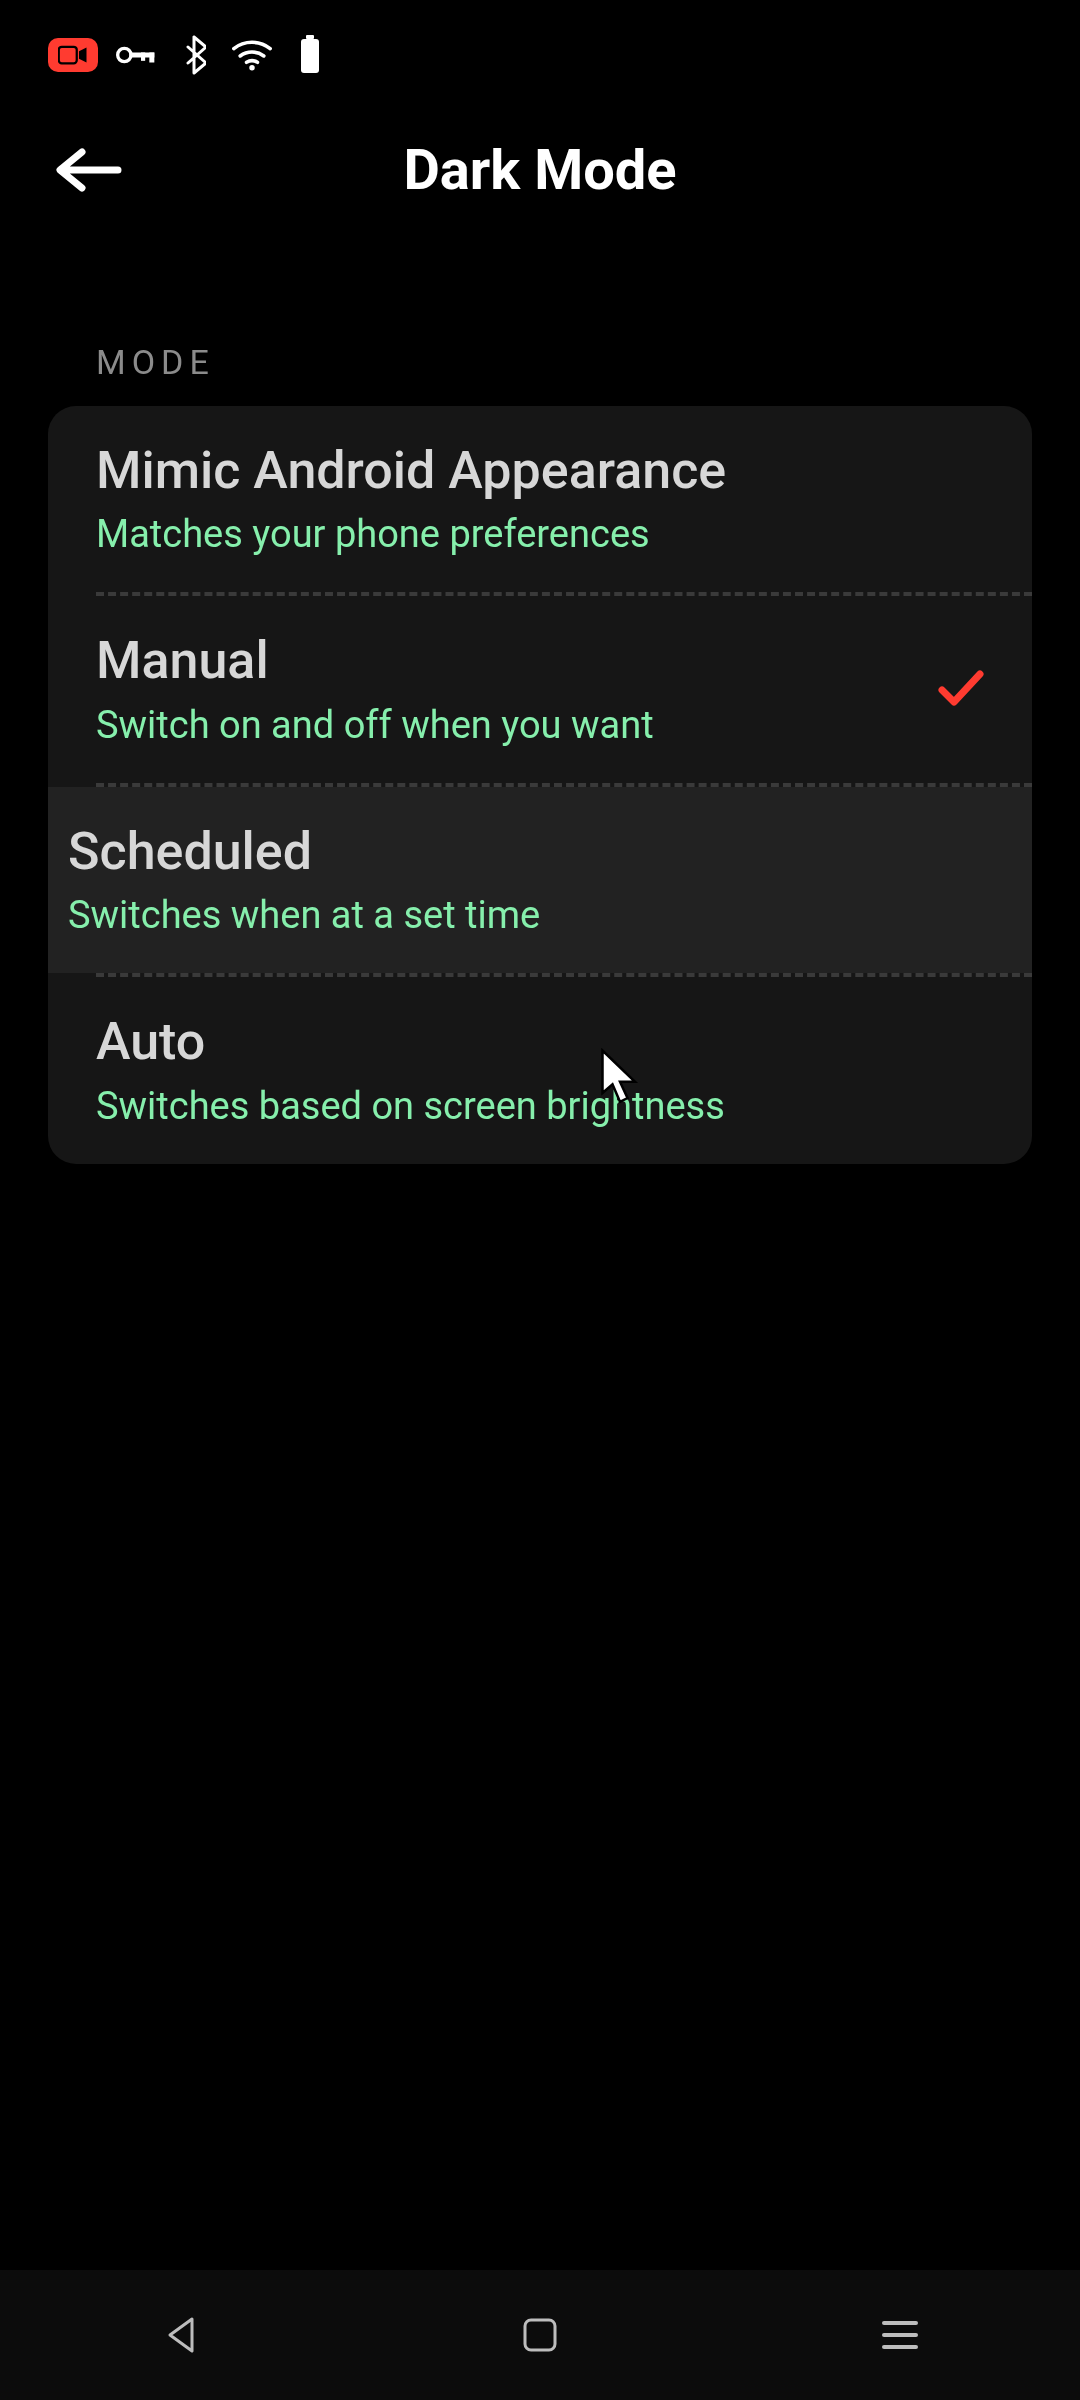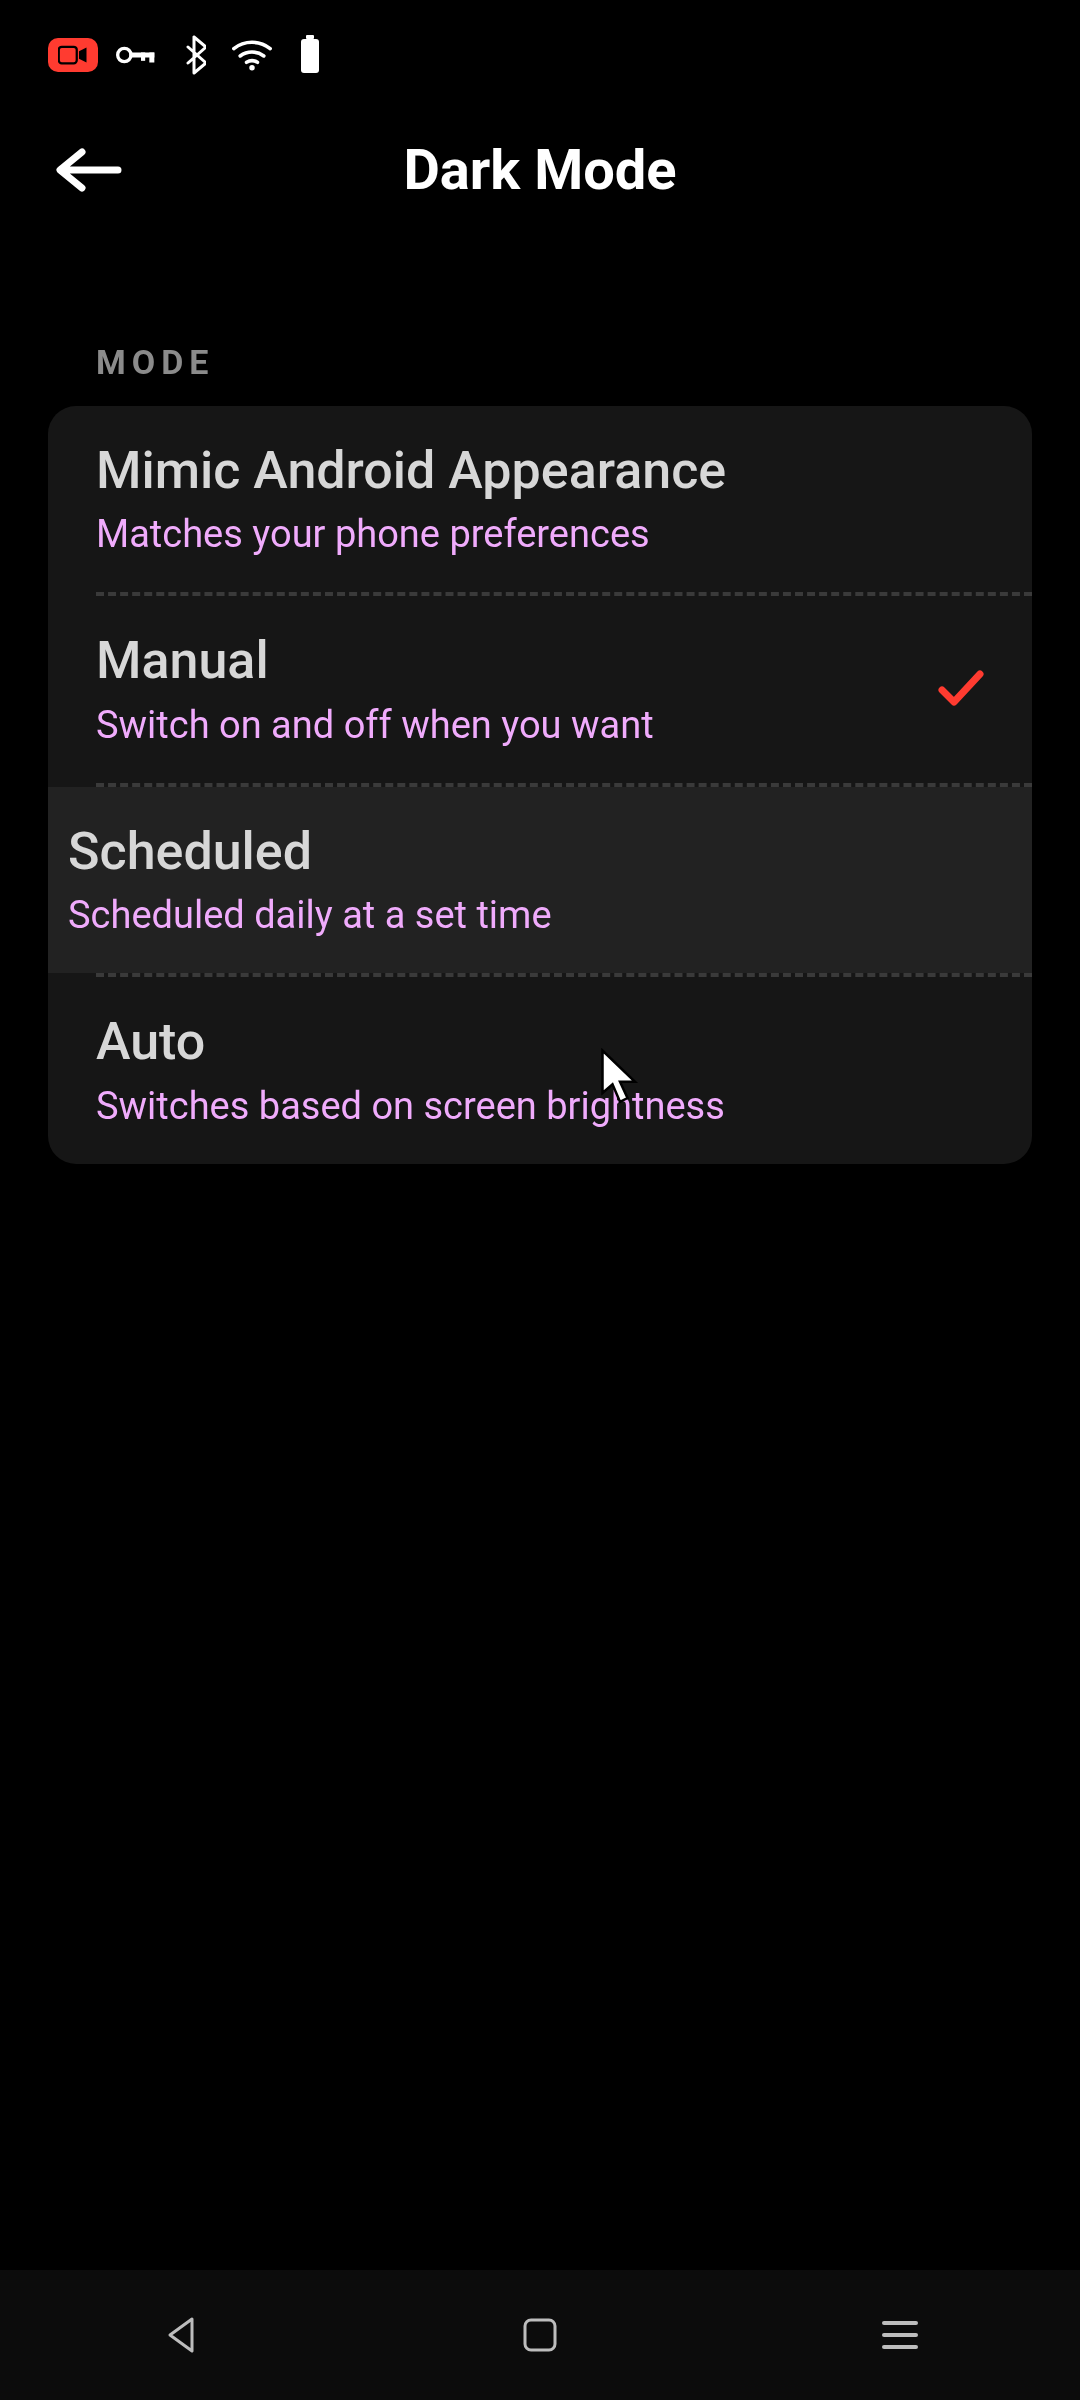--- a/index.html
+++ b/index.html
@@ -24,27 +24,27 @@
     .content { padding: 56px 48px 0 48px; }
 
     .card { background: #161616; border-radius: 28px; padding: 0; }
 
     .enable-row { display: flex; align-items: center; justify-content: space-between; padding: 48px 48px; }
     .enable-label { font-size: 56px; font-weight: 500; color: #d7d7d7; }
 
     .switch { position: relative; width: 104px; height: 56px; border-radius: 28px; background: linear-gradient(90deg,#5a100c 0%, #c02d1b 60%, #c02d1b 100%); }
     .switch .knob { position: absolute; right: -2px; top: -2px; width: 60px; height: 60px; border-radius: 50%; background: #ff3b30; }
 
-    .section-title { margin: 56px 0 24px 48px; font-size: 34px; font-weight: 700; letter-spacing: 6px; color: #8b8b8b; }
+    .section-title { margin: 56px 0 24px 48px; font-size: 34px; font-weight: 400; letter-spacing: 6px; color: #8b8b8b; }
 
     .mode-card { background: #161616; border-radius: 28px; overflow: hidden; }
     .mode-row { position: relative; padding: 34px 48px 36px 48px; cursor: pointer; }
     .mode-row.hover { background: #222; padding-left: 20px; }
     .mode-title { font-size: 52px; font-weight: 500; color: #d7d7d7; line-height: 1.2; }
-    .mode-sub { margin-top: 10px; font-size: 38px; font-weight: 400; color: #f0abfc; }
+    .mode-sub { margin-top: 10px; font-size: 38px; font-weight: 400; color: #86efac; }
     .check { position: absolute; right: 48px; top: 50%; transform: translateY(-50%); }
     .divider { height: 0; border-top: 4px dashed #3a3a3a; margin-left: 48px; }
 
     
     .cursor { position: absolute; left: 600px; top: 1048px; pointer-events: none; }
 
     
     .nav-bar { position: absolute; bottom: 0; left: 0; right: 0; height: 130px; background: #0c0c0c; display: flex; align-items: center; justify-content: space-around; }
     .nav-btn { width: 200px; height: 80px; display:flex; align-items:center; justify-content:center; cursor: pointer; }
   </style>
@@ -117,21 +117,21 @@
       <span class="check">
         <svg viewBox="0 0 48 40" width="48" height="40">
             <path d="M6 22l12 12L44 6" fill="none" stroke="#ff3b30" stroke-width="7" stroke-linecap="round" stroke-linejoin="round"></path>
           </svg>
       </span>
     </div>
     <div class="divider"></div>
 
     <div class="mode-row hover">
       <div class="mode-title">Scheduled</div>
-      <div class="mode-sub">Scheduled daily at a set time</div>
+      <div class="mode-sub">Switches when at a set time</div>
     </div>
     <div class="divider"></div>
 
     <div class="mode-row">
       <div class="mode-title">Auto</div>
       <div class="mode-sub">Switches based on screen brightness</div>
     </div>
 
   </div>
 </div>

